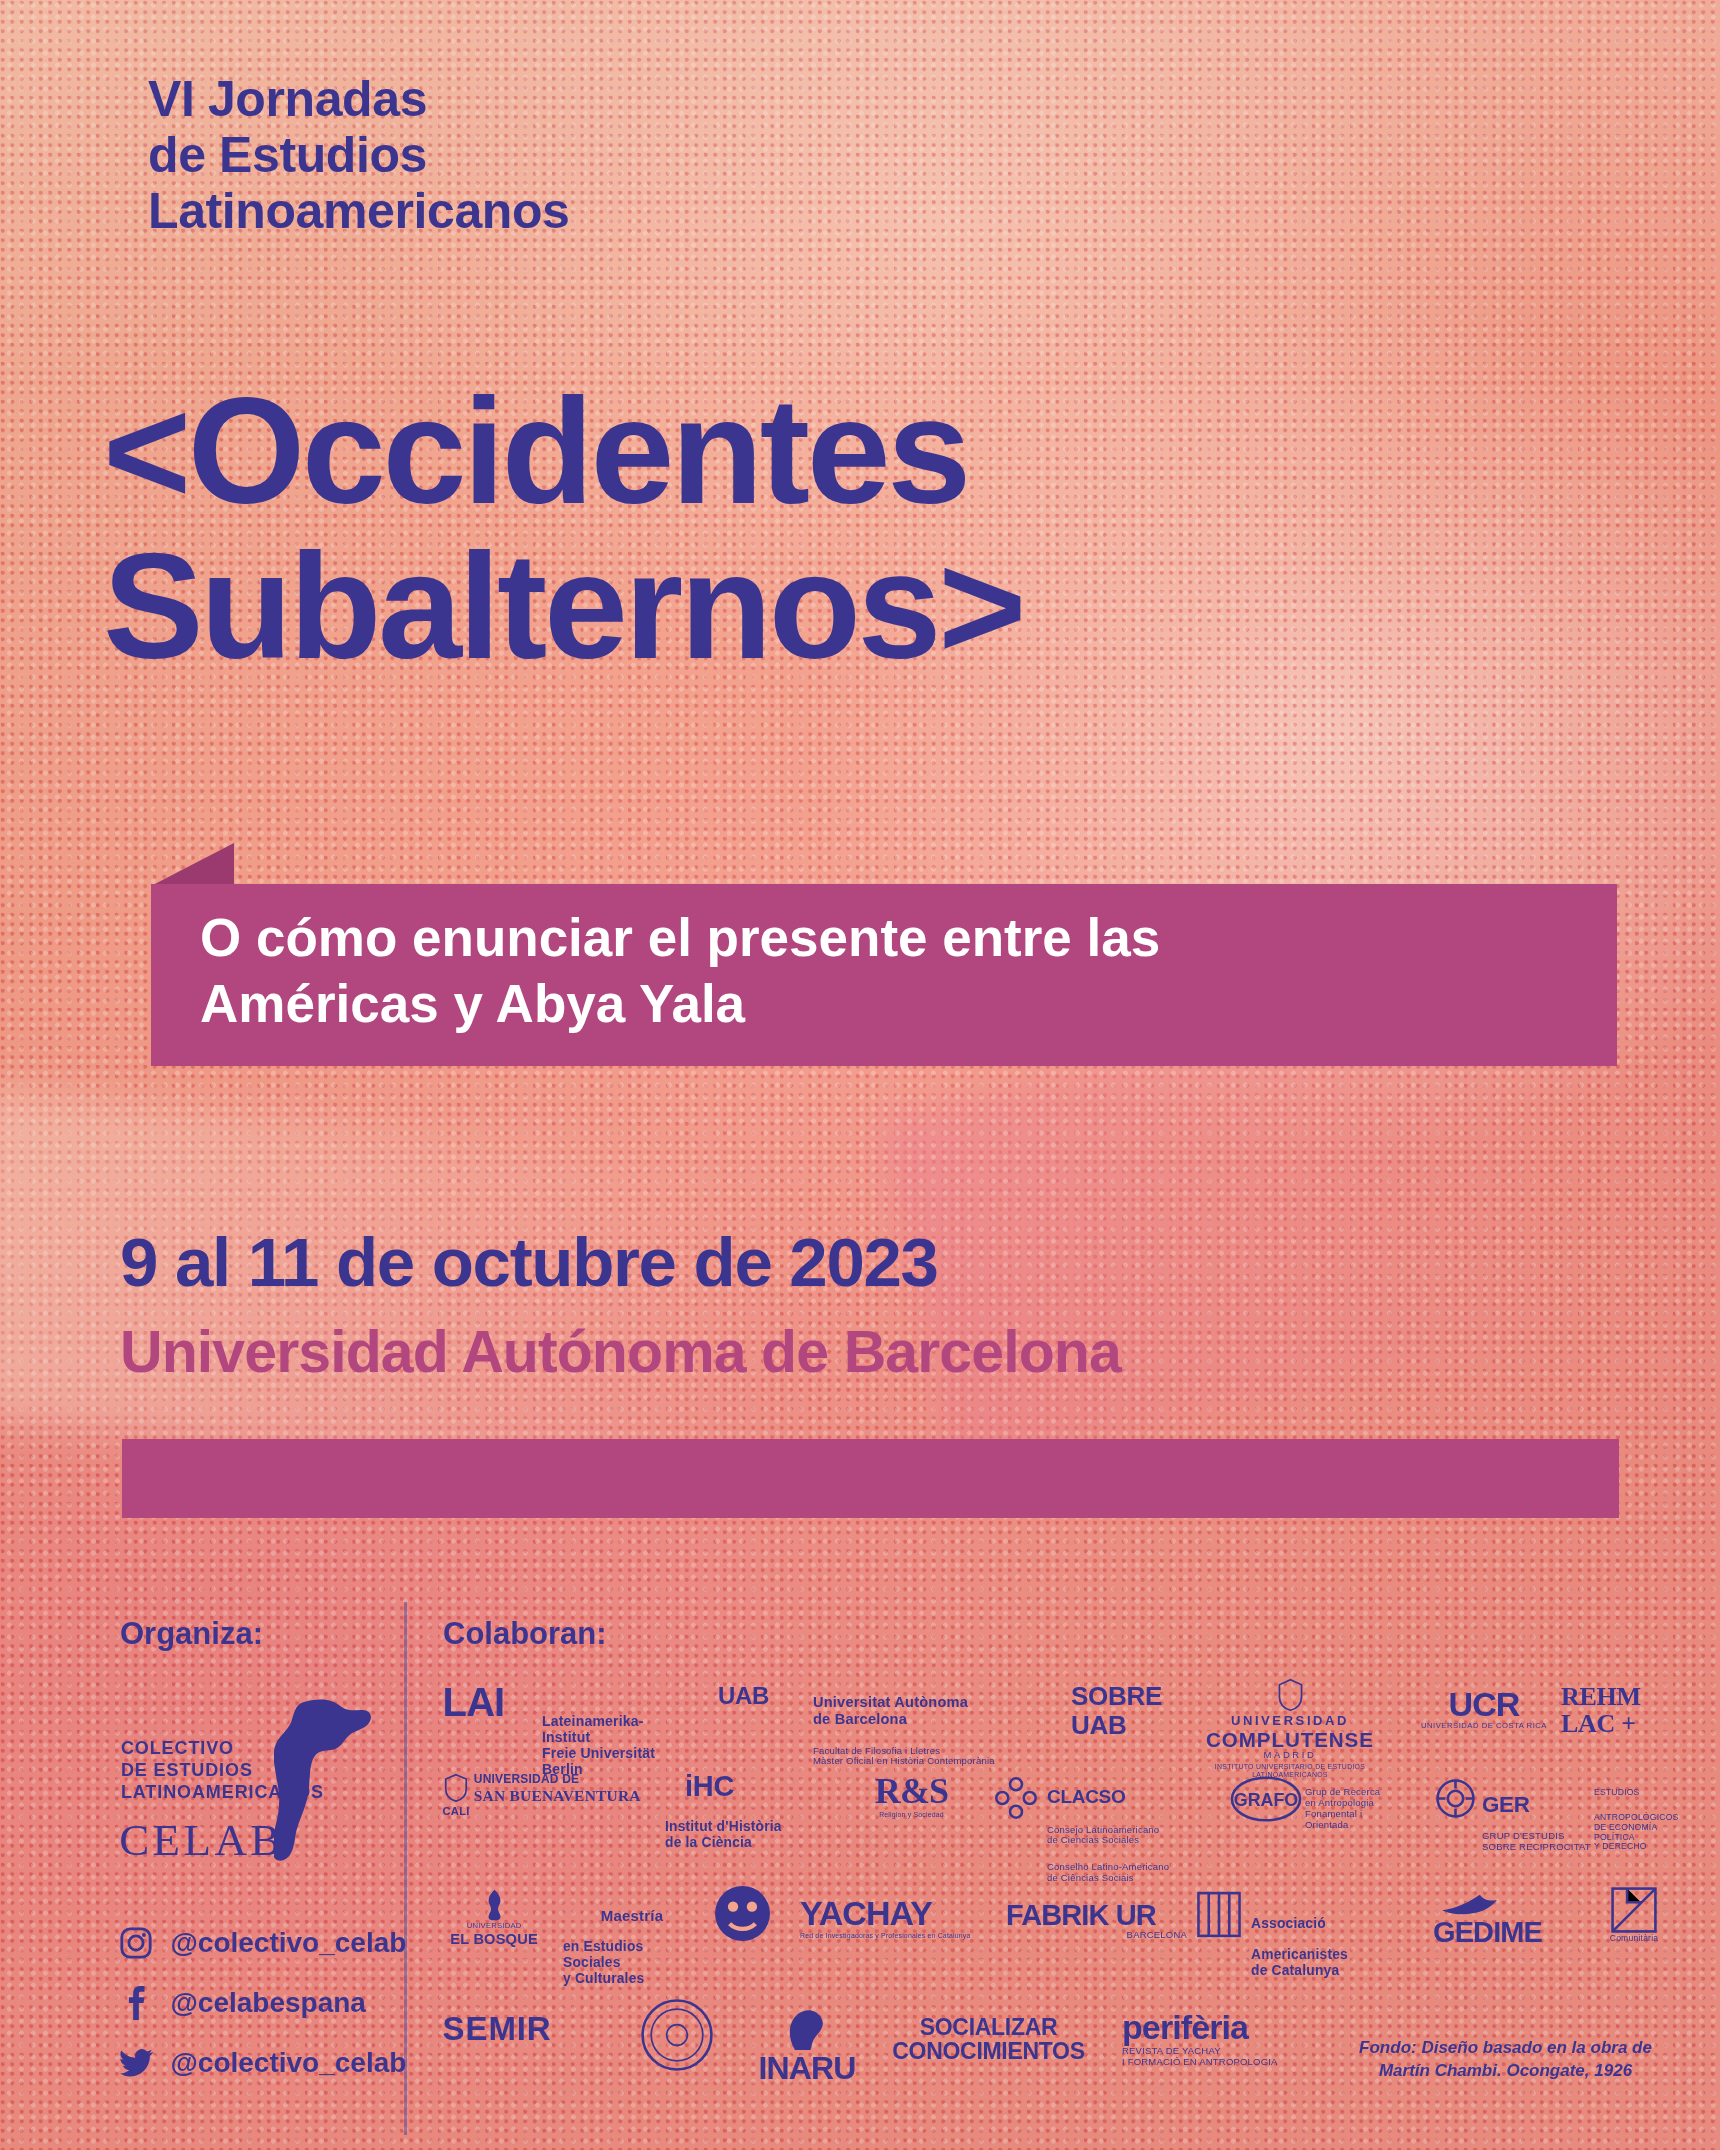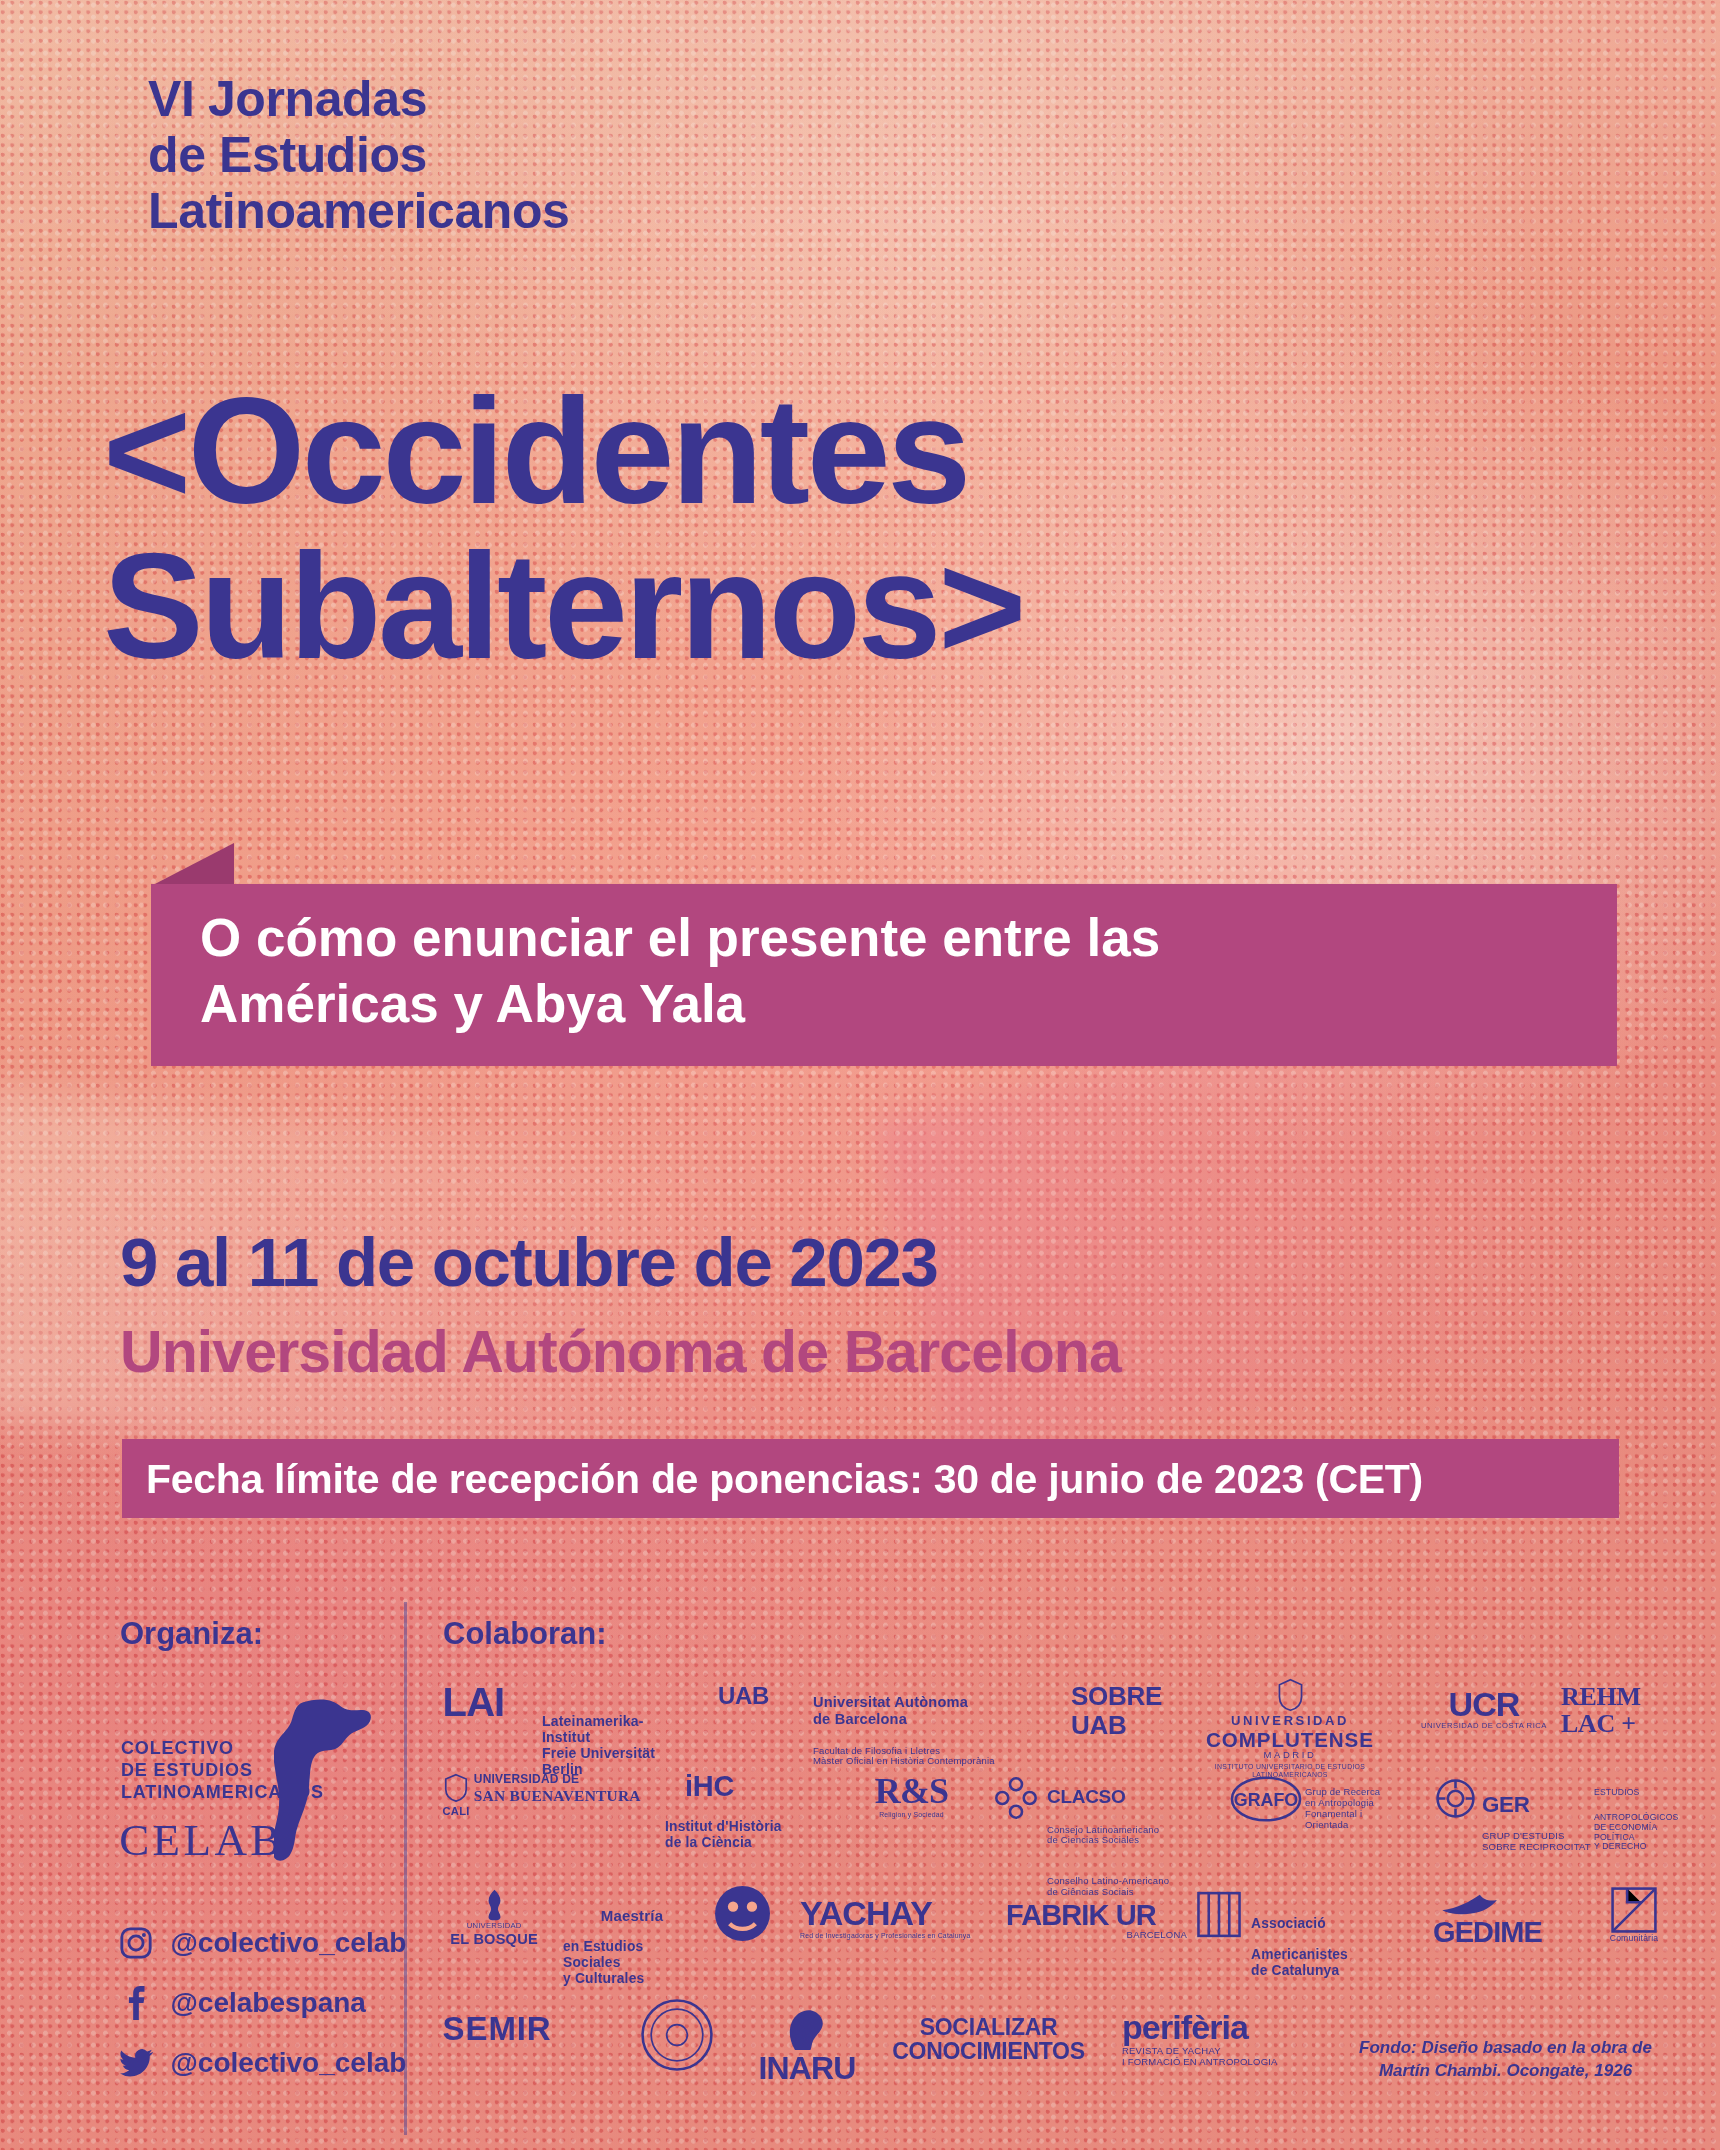--- a/index.html
+++ b/index.html
@@ -313,21 +313,20 @@
 
   <div class="band-fold"></div>
   <div class="band"></div>
   <div class="band-text">O cómo enunciar el presente entre las
 Américas y Abya Yala</div>
 
   <div class="date">9 al 11 de octubre de 2023</div>
   <div class="venue">Universidad Autónoma de Barcelona</div>
 
   <div class="deadline-band"></div>
-  <div class="deadline-text">Fecha límite de recepción de ponencias: 30 de junio de 2023 (CET)</div>
 
   <div class="organiza-label">Organiza:</div>
   <div class="colaboran-label">Colaboran:</div>
   <div class="divider"></div>
 
   <div class="celab">
     <div class="celab-words">COLECTIVO
 DE ESTUDIOS
 LATINOAMERICANOS</div>
     <div class="celab-name">CELAB</div>
@@ -439,21 +438,21 @@
             <circle cx="12" cy="28" r="7"></circle>
           <circle cx="44" cy="28" r="7"></circle>
             <circle cx="28" cy="44" r="7"></circle>
         </g>
       </svg>
     </div>
     <div class="logo" style="left:613px; top:102px; width:159px; white-space:pre-line;">
       <span class="med" style="font-size:19px;">CLACSO</span>
       <span class="xs" style="margin-top:2.6px;">Consejo Latinoamericano
 de Ciencias Sociales</span>
-      <span class="xs" style="margin-top:15px;">Conselho Latino-Americano
+      <span class="xs" style="margin-top:1px;">Conselho Latino-Americano
 de Ciências Sociais</span>
     </div>
 
     <div class="logo" style="left:796px; top:105px;">
       <svg width="72" height="46" viewBox="0 0 84 54">
         <ellipse cx="42" cy="27" rx="40" ry="25" fill="none" stroke="#3b3590" stroke-width="3"></ellipse>
         <text x="42" y="35" font-family="Liberation Sans" font-size="21" font-weight="bold" fill="#3b3590" text-anchor="middle">GRAFO</text>
       </svg>
     </div>
     <div class="logo" style="left:871px; top:102px; width:120px; white-space:pre-line;">

